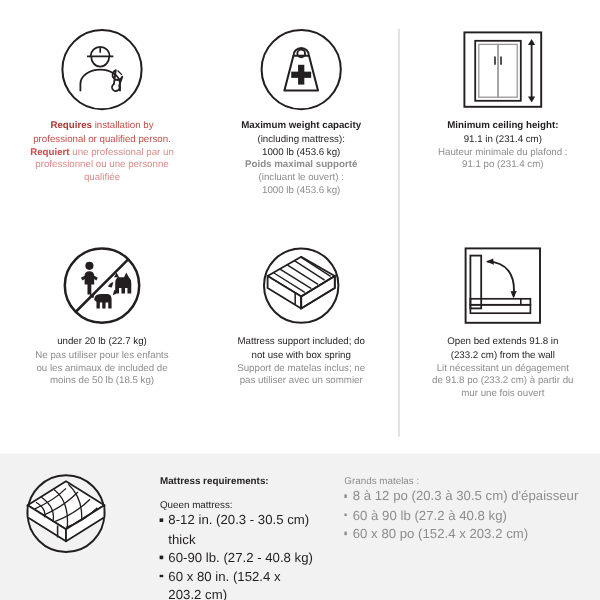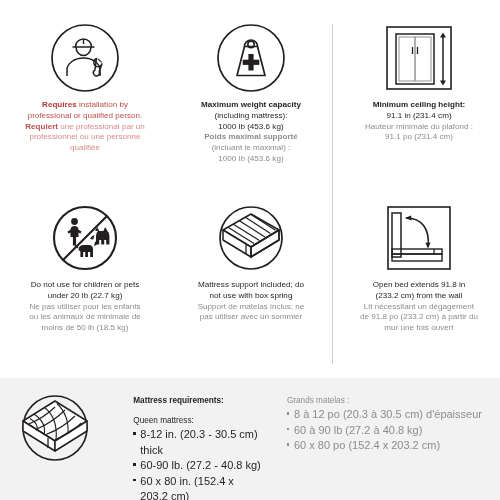--- a/index.html
+++ b/index.html
@@ -186,21 +186,21 @@
         </svg>
       </div>
       <div class="cap">
         <div class="en">
           <span class="ln"><b>Maximum weight capacity</b></span>
           <span class="ln">(including mattress):</span>
           <span class="ln">1000 lb (453.6 kg)</span>
         </div>
         <div class="fr">
           <span class="ln"><b>Poids maximal supporté</b></span>
-          <span class="ln">(incluant le maximal) :</span>
+          <span class="ln">(incluant le ouvert) :</span>
           <span class="ln">1000 lb (453.6 kg)</span>
         </div>
       </div>
     </div>
 
     <div class="cell c3">
       <div class="icon-wrap">
         <svg width="70" height="72" viewBox="0 0 70 72">
           <rect x="3" y="5" width="64" height="62" fill="none" stroke="#231f20" stroke-width="1.6"></rect>
           <rect x="12" y="12" width="38" height="50" fill="none" stroke="#231f20" stroke-width="1.5"></rect>
@@ -236,26 +236,25 @@
           <path d="M32.5 29.5 l-3.4 -2 l-1.2 2 l3.4 2.2 z" fill="#231f20"></path>
           <path d="M46 29 l2.2 -4 l2 4 h4.2 l1.8 -4 l2.2 4 q2 1.6 2 5 v8.5 h-3.2 v-4.5 h-2 v4.5 h-3 v-4.5 h-2 v4.5 h-3.2 v-8.5 q0 -3.4 2 -5 z" fill="#231f20"></path>
           <path d="M45.5 33 q-3.5 1 -4.5 4 l3.2 0.6 z" fill="#231f20"></path>
           <path d="M29.5 48 q0 -5 5.5 -5 h5 q4 0 4 4.5 v7.5 h-2.8 v-5 h-2.2 v5 h-2.8 v-5 h-2 v5 h-2.8 v-5.5 l-1.9 -1.5 z" fill="#231f20"></path>
           <path d="M29.5 44.5 l-3 -1.8 l-0.8 2 l3 1.8 z" fill="#231f20"></path>
           <path d="M45 44 q3.2 -1.2 4.2 -3.6 l-3 -0.8 z" fill="#231f20"></path>
         </svg>
       </div>
       <div class="cap">
         <div class="en">
-          <span class="ln">Do not use for children or pets</span>
           <span class="ln">under 20 lb (22.7 kg)</span>
         </div>
         <div class="fr">
           <span class="ln">Ne pas utiliser pour les enfants</span>
-          <span class="ln">ou les animaux de minimale de</span>
+          <span class="ln">ou les animaux de included de</span>
           <span class="ln">moins de 50 lb (18.5 kg)</span>
         </div>
       </div>
     </div>
 
     <div class="cell c2">
       <div class="icon-wrap">
         <svg width="72" height="72" viewBox="0 0 72 72">
           <circle cx="36" cy="36" r="31" fill="none" stroke="#231f20" stroke-width="1.7"></circle>
           <path d="M36 12 L64 28 L36 45 L8 28 z" fill="#ffffff" stroke="#231f20" stroke-width="1.5" stroke-linejoin="round"></path>

